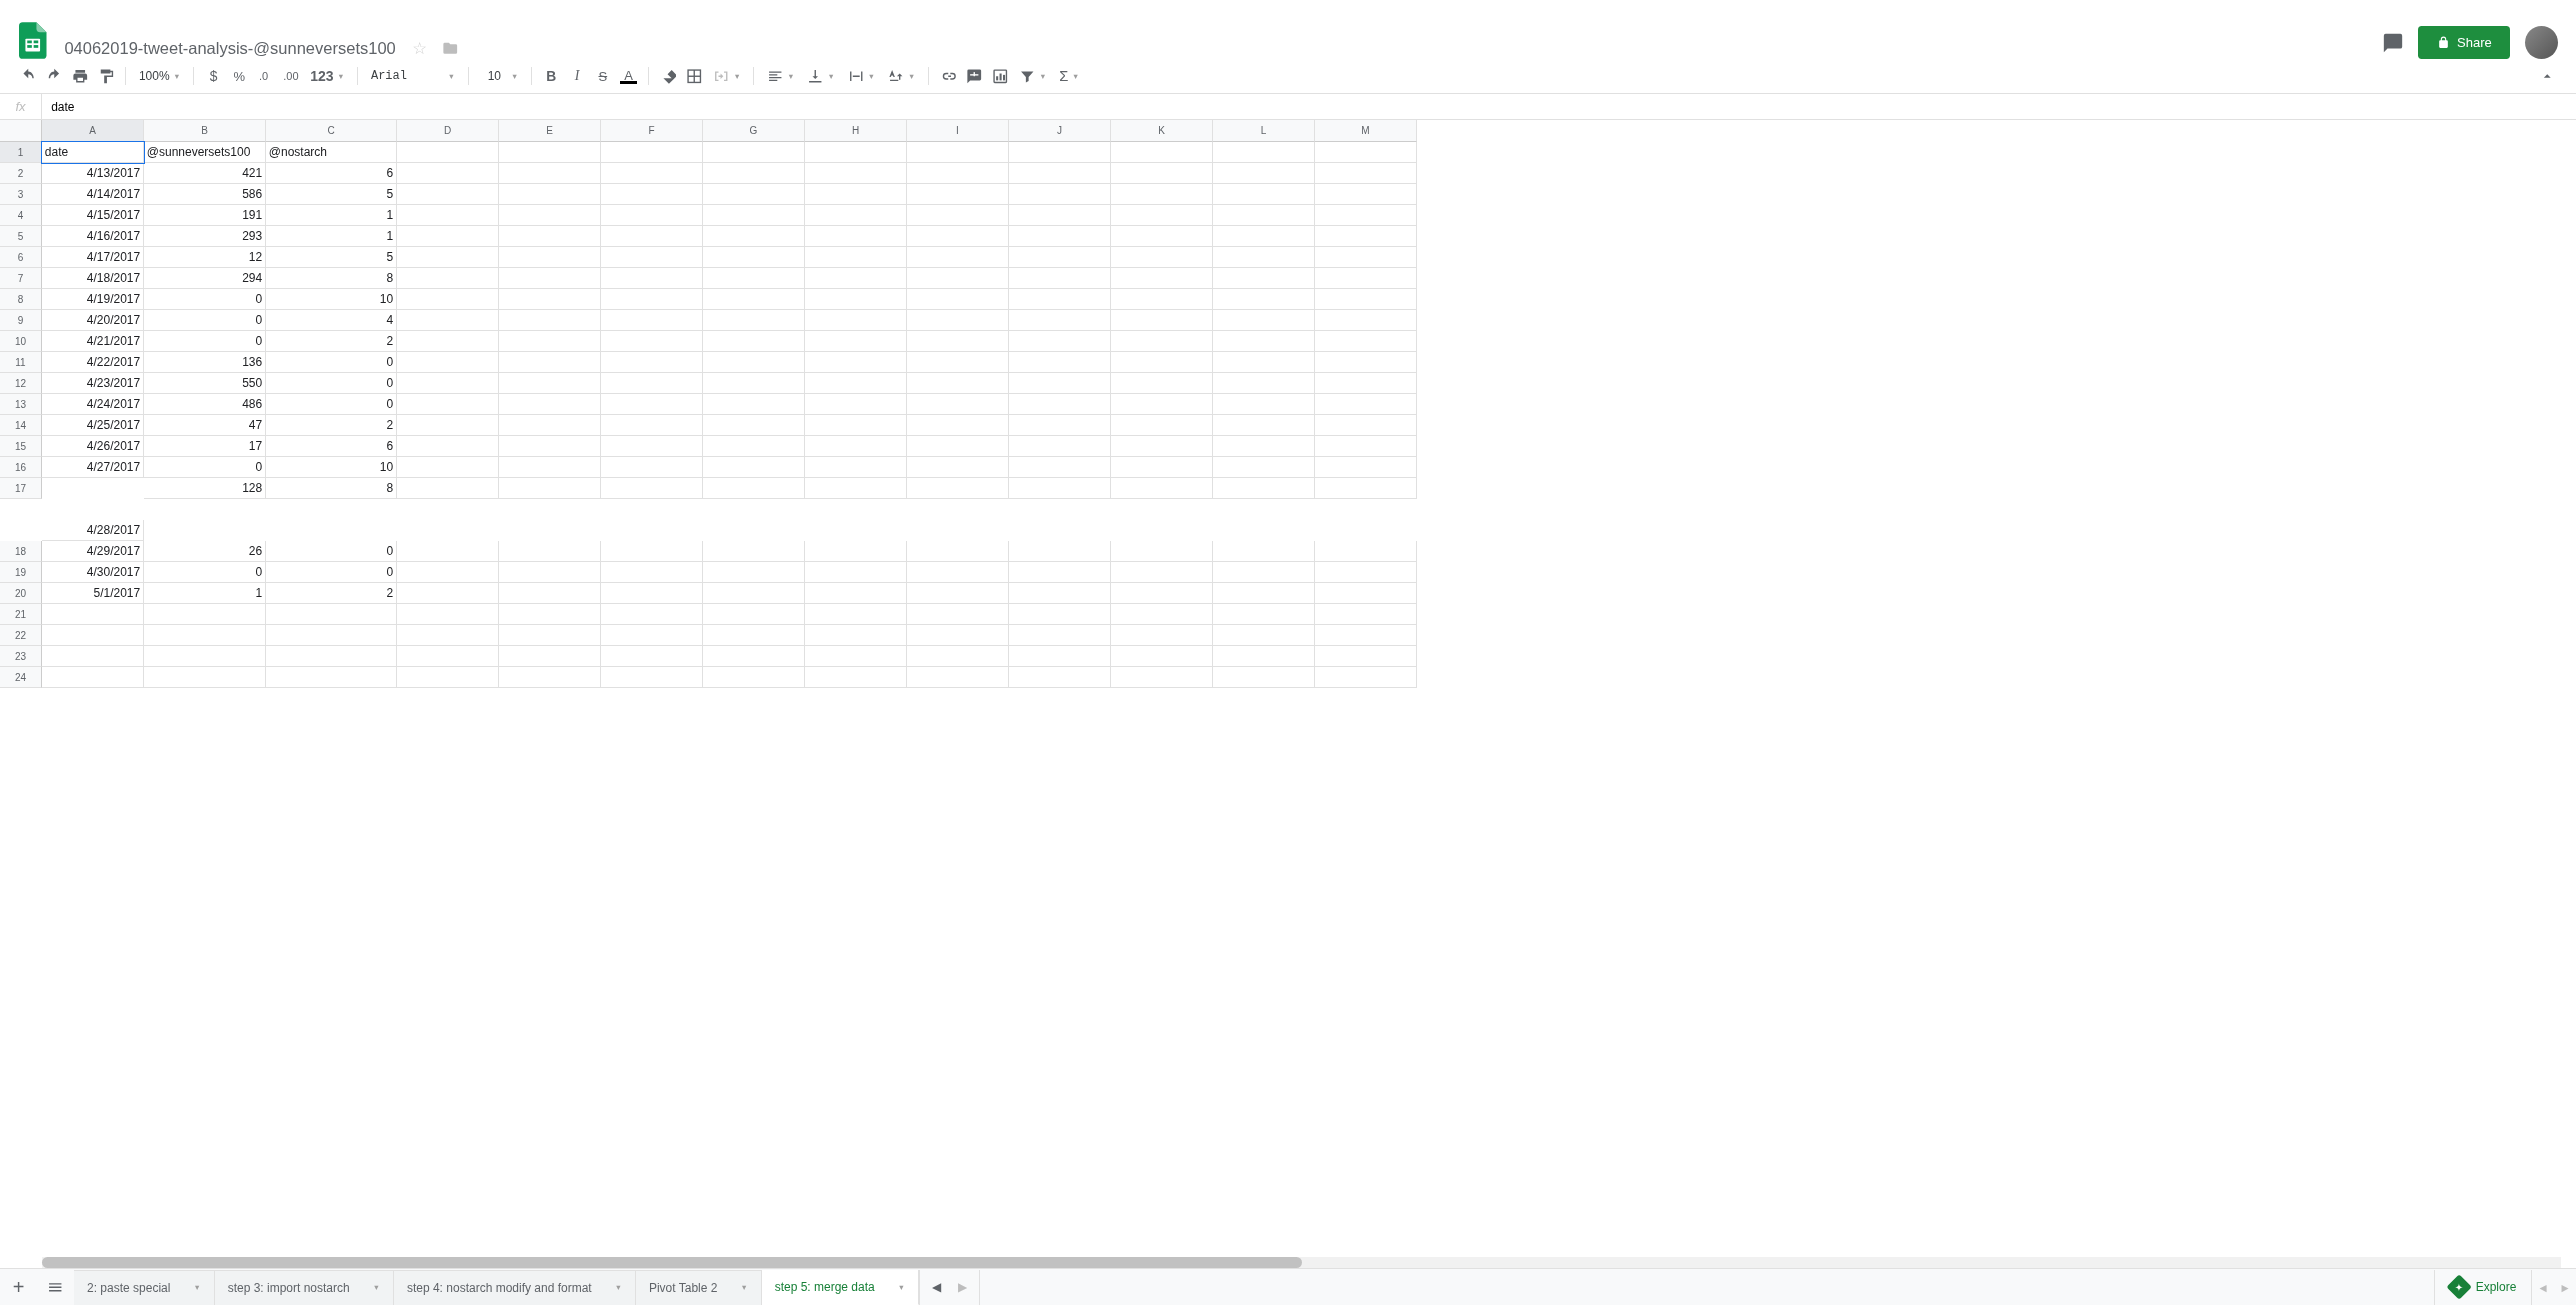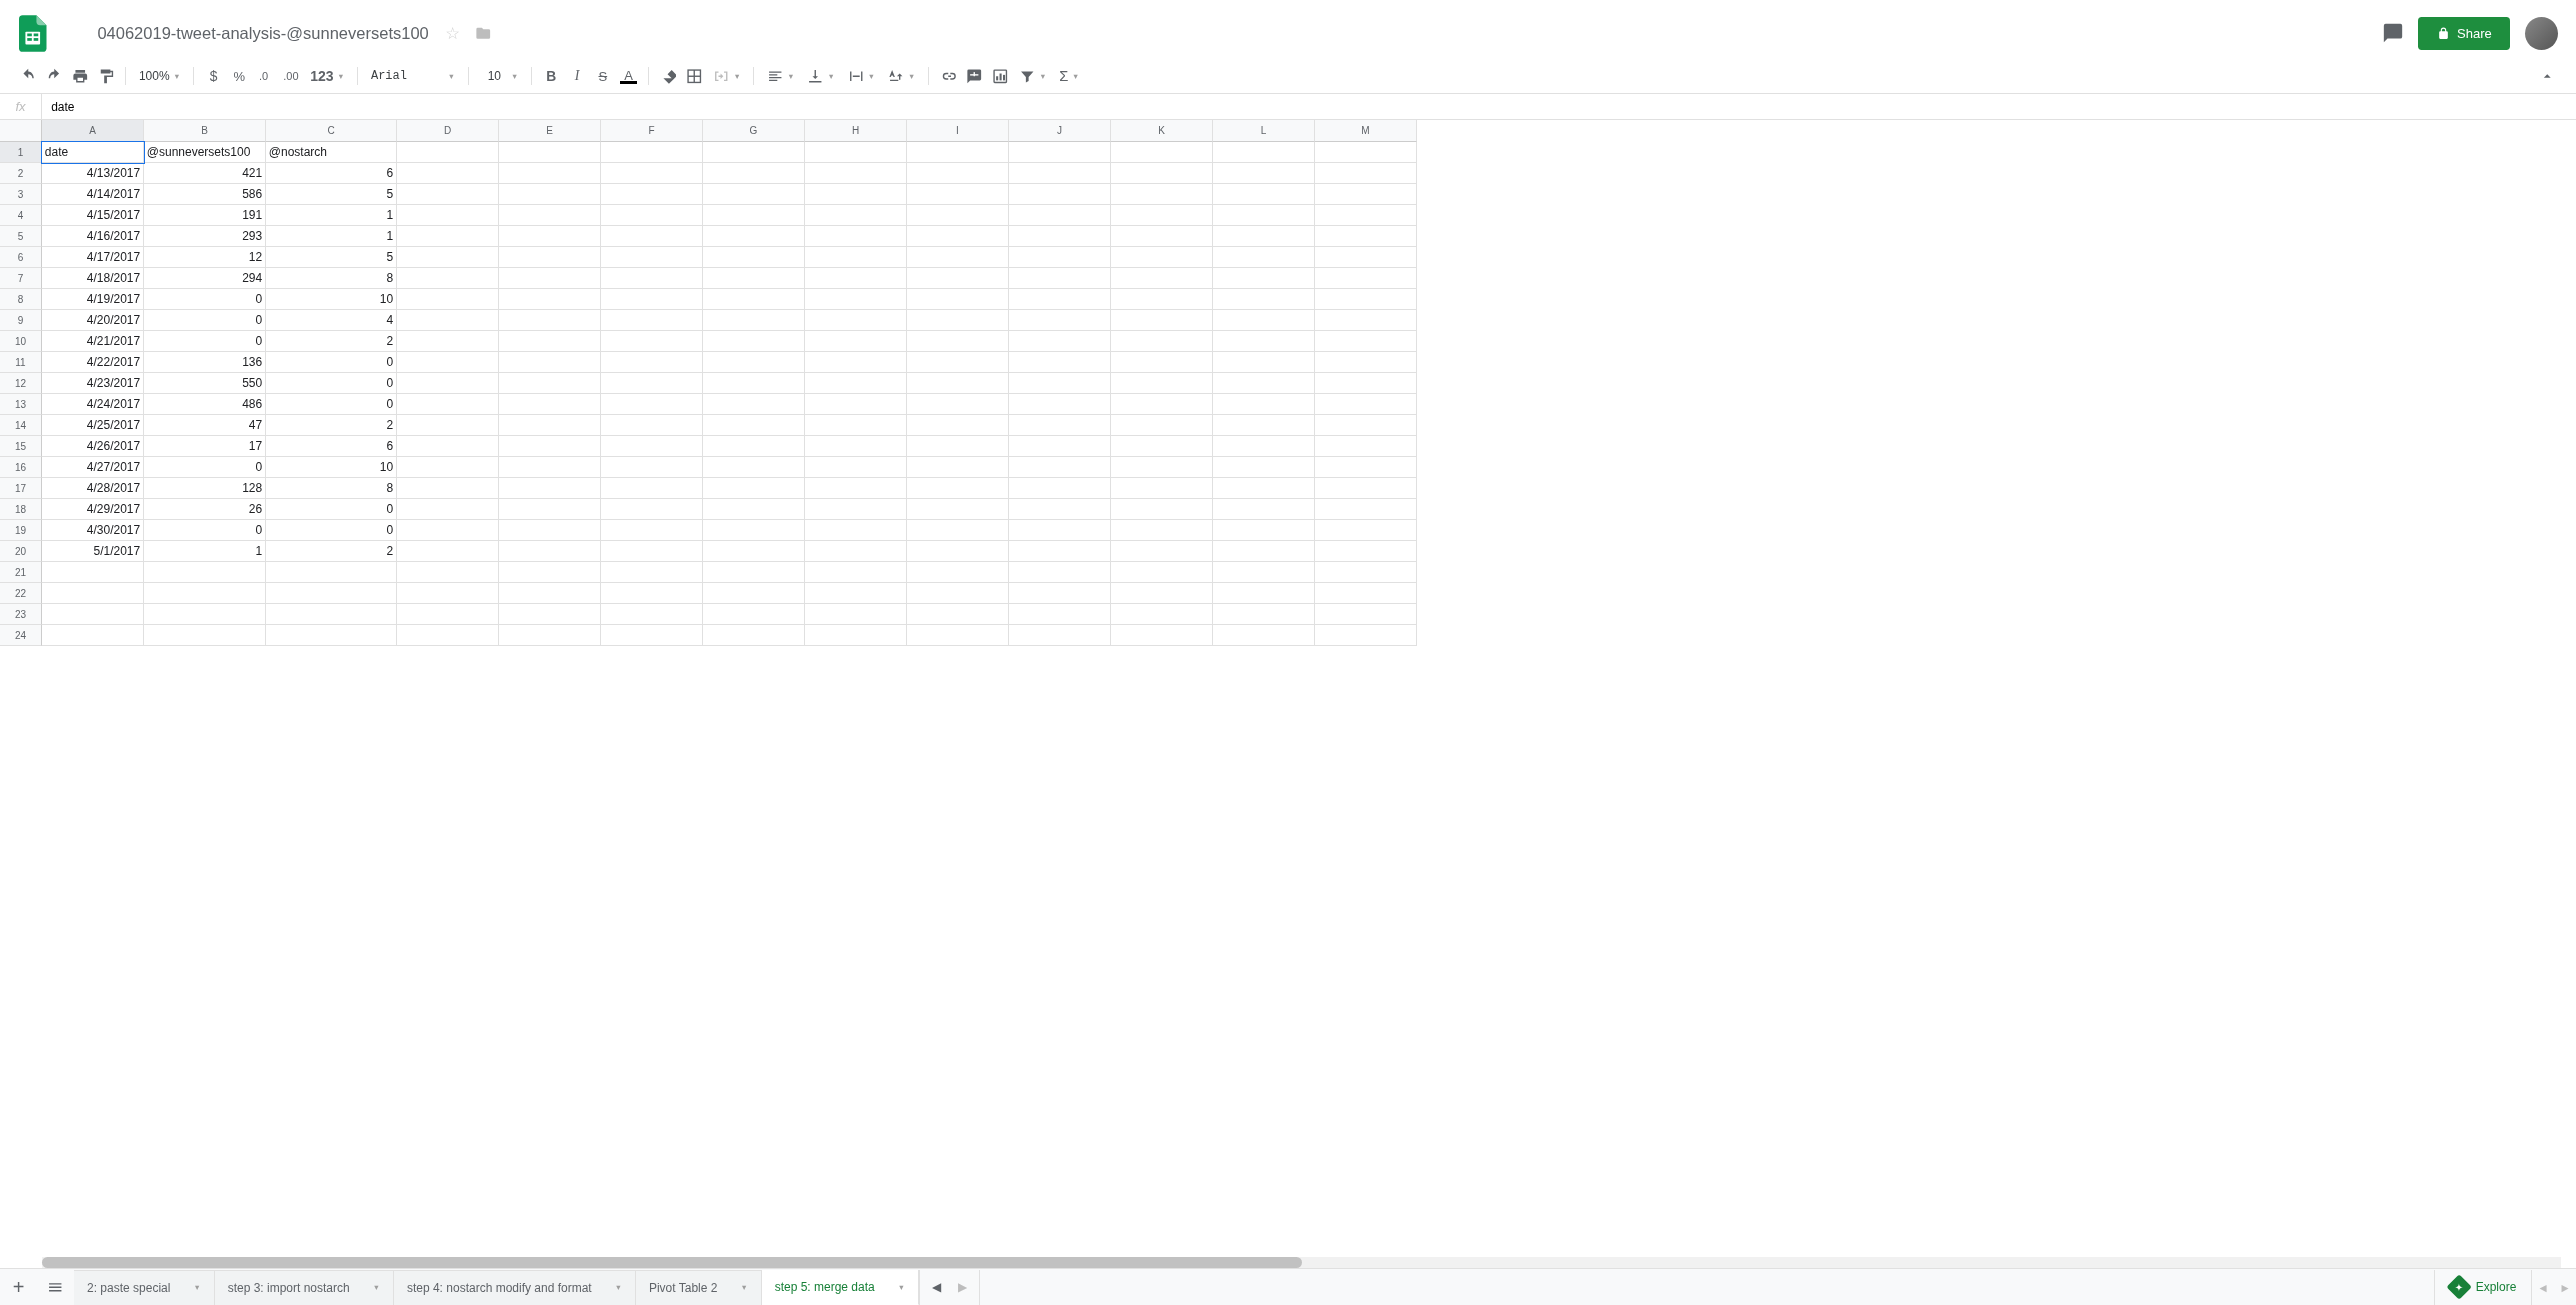--- a/index.html
+++ b/index.html
@@ -1,17 +1,17 @@
 <!DOCTYPE html>
 <html style="font-size:14.7px"><head>
 <meta charset="utf-8">
 <style>
 * { box-sizing: border-box; margin: 0; padding: 0; }
 body { font-family: Arial, sans-serif; font-size: 12px; color: #202124; overflow: hidden; background: #fff; }
-.titlebar { display: flex; align-items: center; height: 59px; padding: 7.3px 7.3px 0 7.3px; gap: 33px; }
+.titlebar { display: flex; align-items: flex-end; height: 59px; padding: 7.3px 7.3px 0 7.3px; }
 .docs-icon { width: 37px; height: 37px; margin: 0 7.3px; display: flex; align-items: center; justify-content: center; }
 .title-block { flex: 1; display: flex; flex-direction: column; }
 .title-row { display: flex; align-items: center; gap: 7.3px; height: 22px; }
 .doc-title { font-size: 16.5px; color: #5f6368; padding: 1.8px 5.5px; border-radius: 2.8px; }
 .star-btn, .folder-btn { color: #d0d0d0; font-size: 16.5px; cursor: pointer; padding: 3.7px; }
 .menubar { display: flex; align-items: center; gap: 1.8px; height: 22px; margin-top: 1.8px; }
 .menu-item { padding: 3.7px 6.4px; font-size: 13px; color: #202124; cursor: pointer; border-radius: 2.8px; }
 .last-edit { color: #5f6368; text-decoration: underline; margin-left: 11px; font-size: 13px; cursor: pointer; }
 .right-actions { display: flex; align-items: center; gap: 14.7px; padding-right: 11px; }
 .comment-icon { color: #5f6368; font-size: 20px; cursor: pointer; }
@@ -481,21 +481,21 @@
       <div class="cell"></div>
       <div class="cell"></div>
       <div class="cell"></div>
       <div class="cell"></div>
       <div class="cell"></div>
       <div class="cell"></div>
       <div class="cell"></div>
       <div class="cell"></div>
       <div class="cell"></div>
       <div class="row-header">17</div>
-      <div class="cell num" style="justify-content: flex-end;">4/28/2017</div>
+      <div class="cell num" style="justify-content: flex-end; margin-top: 42px;">4/28/2017</div>
       <div class="cell num" style="justify-content: flex-end;">128</div>
       <div class="cell num" style="justify-content: flex-end;">8</div>
       <div class="cell"></div>
       <div class="cell"></div>
       <div class="cell"></div>
       <div class="cell"></div>
       <div class="cell"></div>
       <div class="cell"></div>
       <div class="cell"></div>
       <div class="cell"></div>

